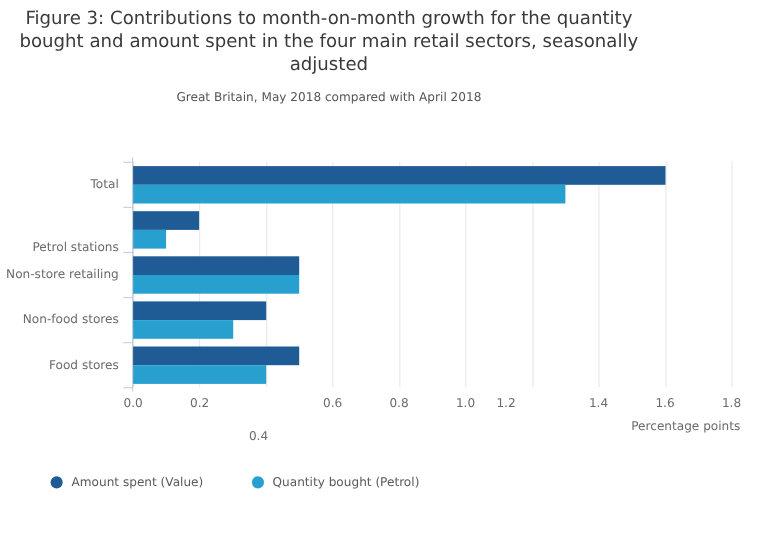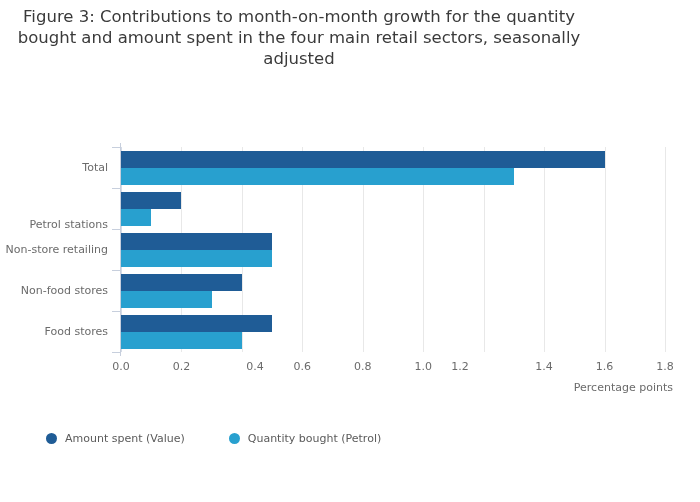--- a/index.html
+++ b/index.html
@@ -141,20 +141,21 @@
     font-size: 11px;
     color: #5a5a5a;
     white-space: nowrap;
   }
 </style>
 </head>
 <body>
 
 <div id="title-block">
   <div id="chart-title">Figure 3: Contributions to month-on-month growth for the quantity bought and amount spent in the four main retail sectors, seasonally adjusted</div>
+  <div id="chart-subtitle">Great Britain, May 2018 compared with April 2018</div>
 </div>
 
 <div id="axis-line-y"></div>
 <div id="zero-line"></div>
 
 <div id="plot-area">
     <div class="gridline" style="left: 60.4444px;"></div>
     <div class="gridline" style="left: 120.889px;"></div>
     <div class="gridline" style="left: 181.333px;"></div>
     <div class="gridline" style="left: 241.778px;"></div>
@@ -182,21 +183,21 @@
     <div class="cat-label" style="top: 284.5px;">Non-food stores</div>
     <div class="cat-label" style="top: 325.5px;">Food stores</div>
     <div class="y-tick" style="top: 147px;"></div>
     <div class="y-tick" style="top: 188px;"></div>
     <div class="y-tick" style="top: 229px;"></div>
     <div class="y-tick" style="top: 270px;"></div>
     <div class="y-tick" style="top: 311px;"></div>
     <div class="y-tick" style="top: 352px;"></div>
     <div class="x-tick-label" style="left: 121px;">0.0</div>
     <div class="x-tick-label" style="left: 181.444px;">0.2</div>
-    <div class="x-tick-label" style="left: 255px;">0.4</div>
+    <div class="x-tick-label" style="left: 235px; margin-top: 30px;">0.4</div>
     <div class="x-tick-label" style="left: 302.333px;">0.6</div>
     <div class="x-tick-label" style="left: 362.778px;">0.8</div>
     <div class="x-tick-label" style="left: 423.222px;">1.0</div>
     <div class="x-tick-label" style="left: 460px;">1.2</div>
     <div class="x-tick-label" style="left: 544.111px;">1.4</div>
     <div class="x-tick-label" style="left: 604.556px;">1.6</div>
     <div class="x-tick-label" style="left: 665px;">1.8</div>
     <div id="x-axis-title">Percentage points</div>
     <div id="legend">
       <div class="legend-item">

